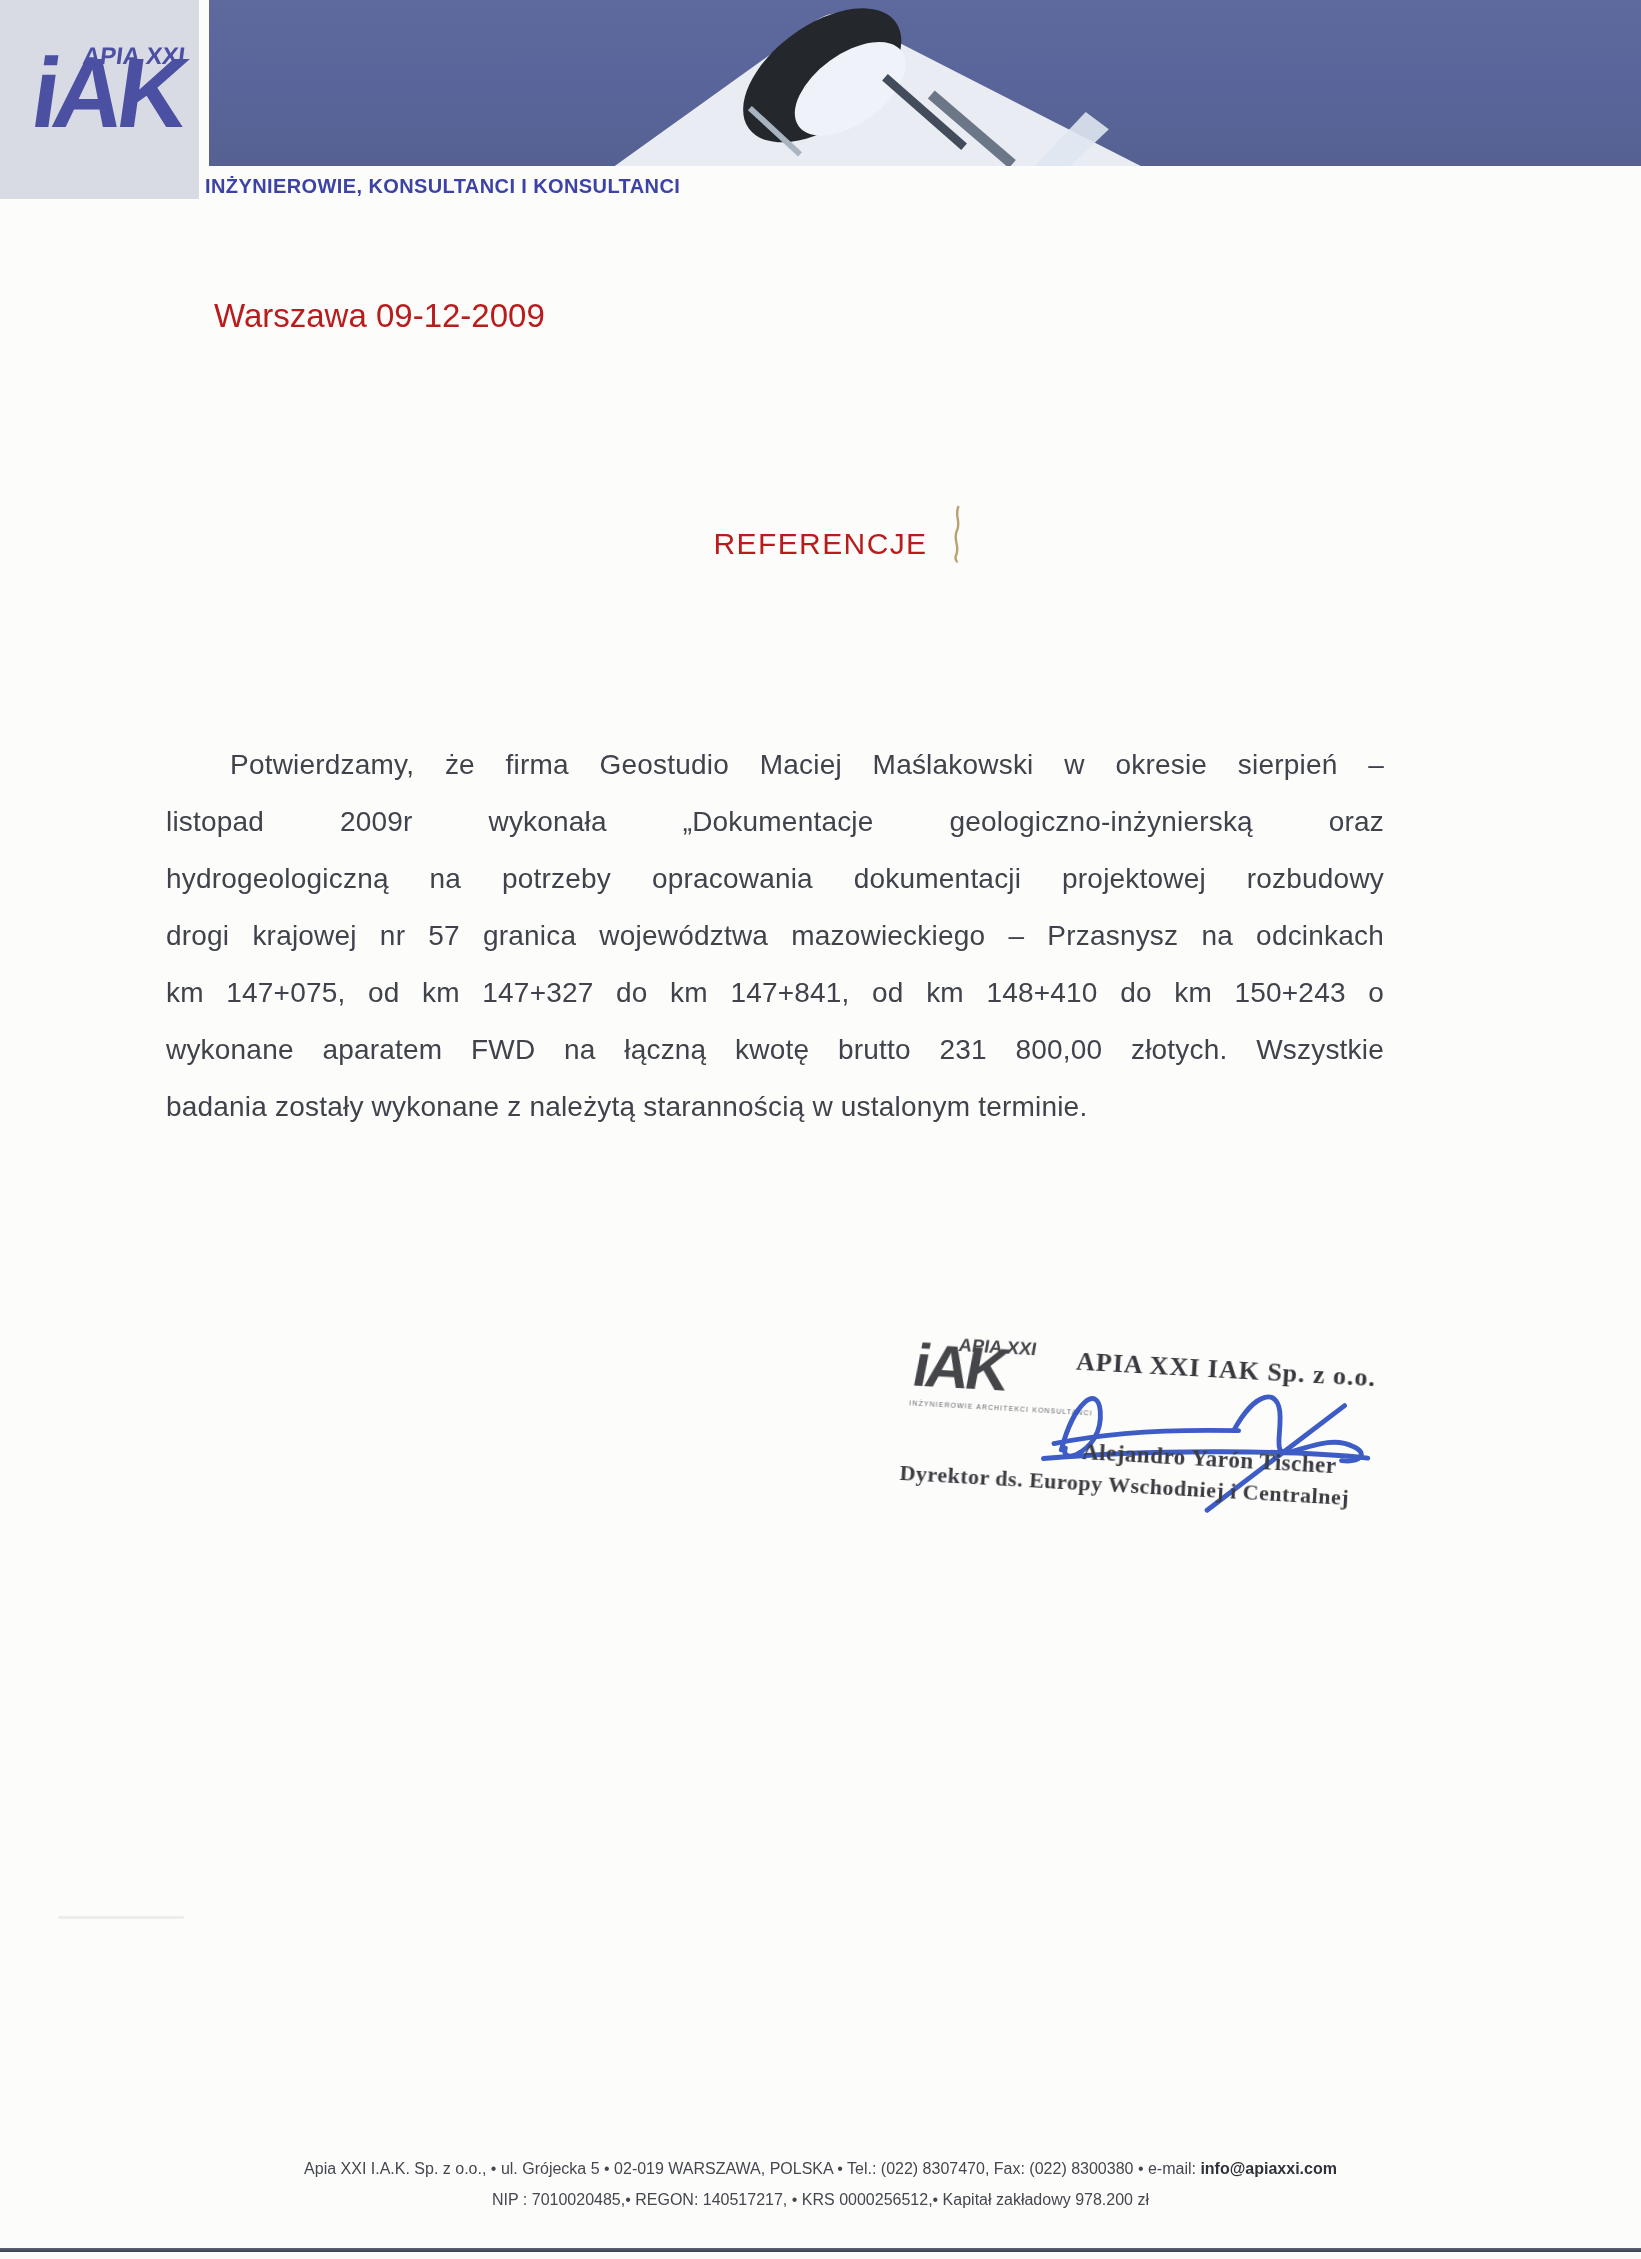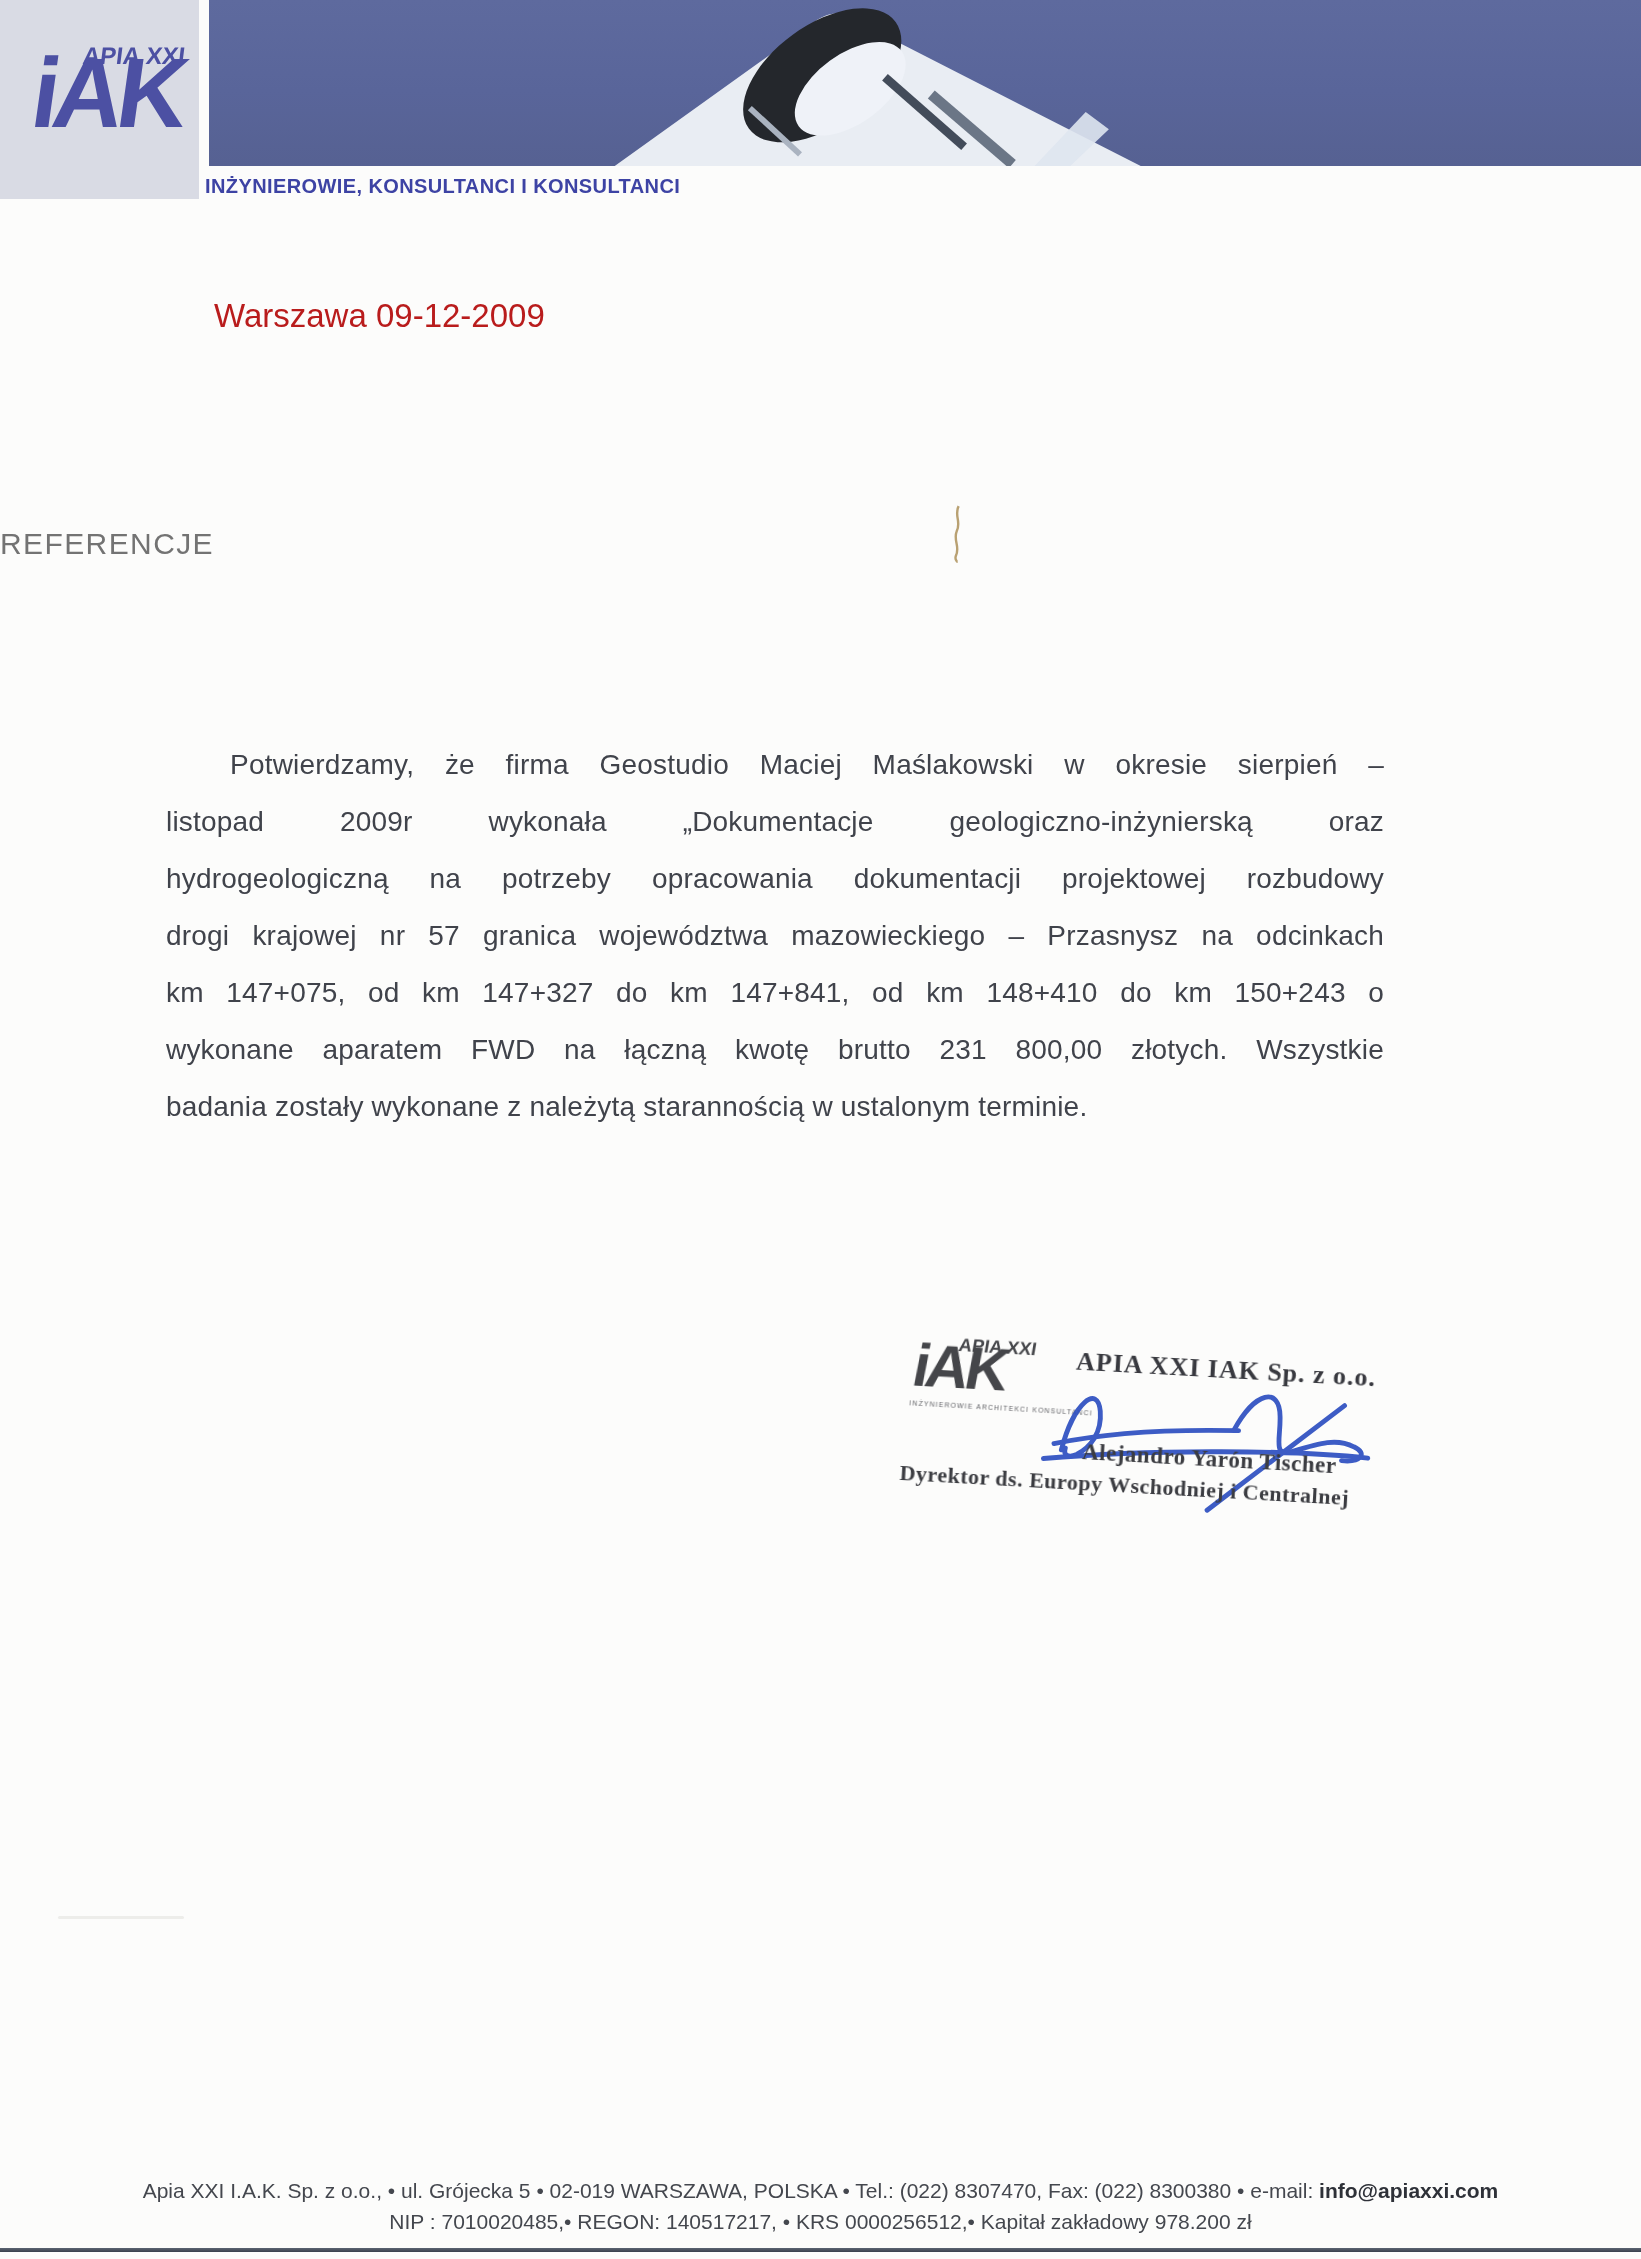--- a/index.html
+++ b/index.html
@@ -13,22 +13,22 @@
   .band svg{position:absolute;left:0;top:0;}
   .logo-apia{position:absolute;left:83px;top:42px;font-weight:bold;font-size:24px;
              color:#4c50a3;transform:skewX(-7deg);letter-spacing:0;}
   .logo-iak{position:absolute;left:33px;top:44px;font-weight:bold;font-size:97px;line-height:1;
             color:#4c50a3;transform:skewX(-8deg) scaleY(1.02);letter-spacing:-5.8px;}
   .tagline{position:absolute;left:205px;top:175px;font-weight:bold;font-size:20px;
            color:#3d43a4;letter-spacing:0.4px;}
 
   
   .dateline{position:absolute;left:214px;top:297px;font-size:33px;color:#b91c1c;}
-  .doc-title{position:absolute;left:0;top:527px;width:1641px;
-             font-size:30px;color:#737373;letter-spacing:1.4px;}
+  .doc-title{position:absolute;left:0;top:527px;width:1641px;text-align:center;
+             font-size:30px;color:#b91c1c;letter-spacing:1.4px;}
   .ink-mark{position:absolute;left:950px;top:504px;}
 
   .body-text{position:absolute;left:166px;top:736px;width:1218px;}
   .body-line{font-size:28px;line-height:57px;color:#40434b;letter-spacing:0.2px;
              text-align:justify;text-align-last:justify;white-space:normal;}
   .body-line.indent{padding-left:64px;}
   .body-line.last{text-align-last:left;}
 
   
   .stamp{position:absolute;left:906px;top:1325px;width:497px;height:193px;
@@ -44,21 +44,21 @@
   .stamp-co{position:absolute;left:172px;top:11.6px;font-family:"Liberation Serif",serif;
             font-weight:bold;font-size:26px;color:#38393f;letter-spacing:1px;filter:blur(0.3px);}
   .stamp-name{position:absolute;left:183px;top:104px;font-family:"Liberation Serif",serif;
               font-weight:bold;font-size:23px;color:#3b3c41;letter-spacing:0.5px;filter:blur(0.3px);}
   .stamp-role{position:absolute;left:1.9px;top:135px;width:502px;font-family:"Liberation Serif",serif;
               font-weight:bold;font-size:22px;color:#3b3c41;letter-spacing:0.5px;filter:blur(0.3px);}
   .sig{position:absolute;left:135px;top:27px;}
 
   
   .footer{position:absolute;left:0;top:2153px;width:1641px;text-align:center;
-          font-size:21px;color:#44474e;line-height:31px;margin-top:22px;}
+          font-size:16px;color:#44474e;line-height:31px;}
   .footer b{color:#2e3138;}
   .bottom-rule{position:absolute;left:0;top:2248px;width:1641px;height:3.9px;
                background:linear-gradient(180deg,#5c6472,#39404c);}
   .scan-smudge{position:absolute;left:58px;top:1916px;width:126px;height:2.9px;
                background:#ededea;border-radius:1.9px;}
 </style>
 </head>
 <body>
 
 <div class="page">

